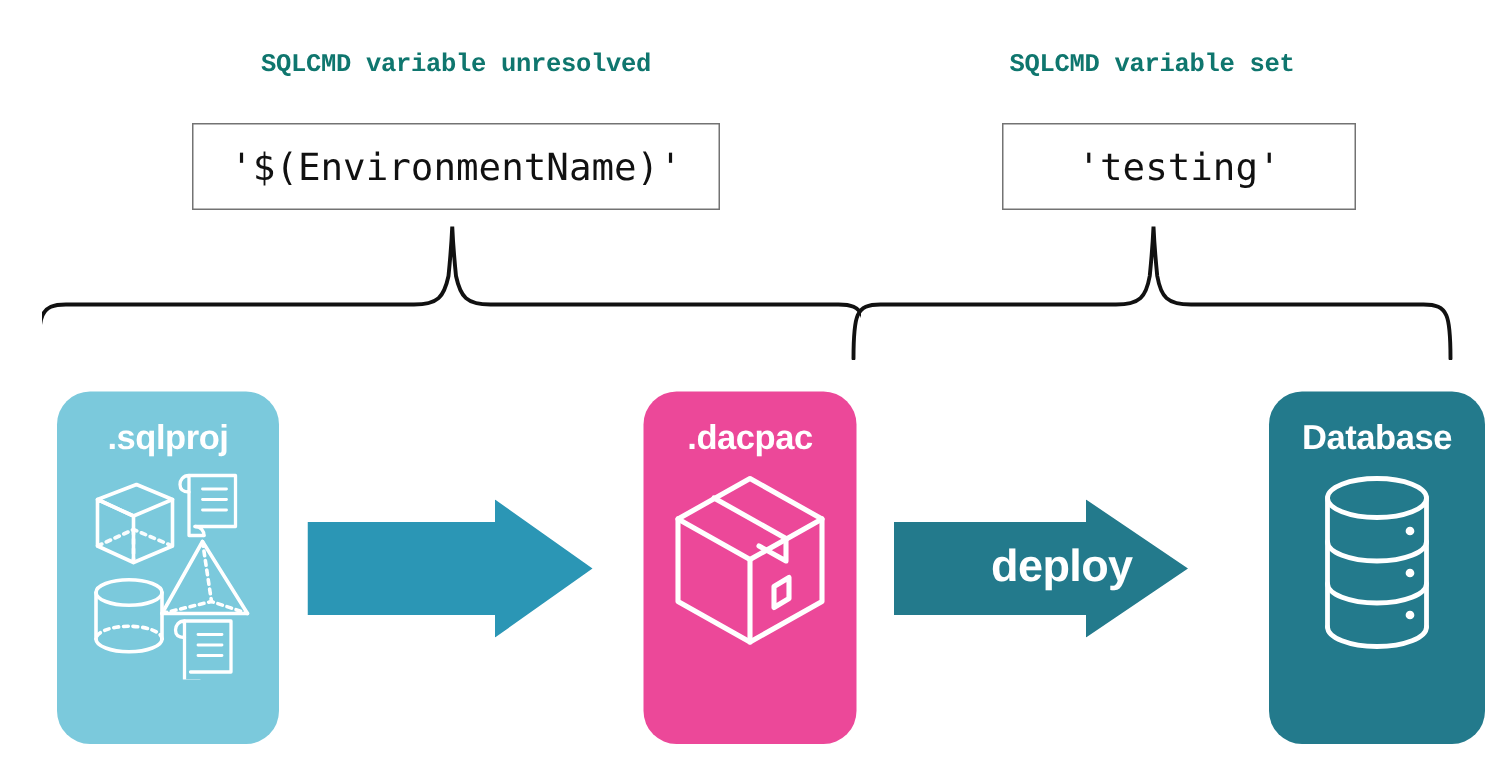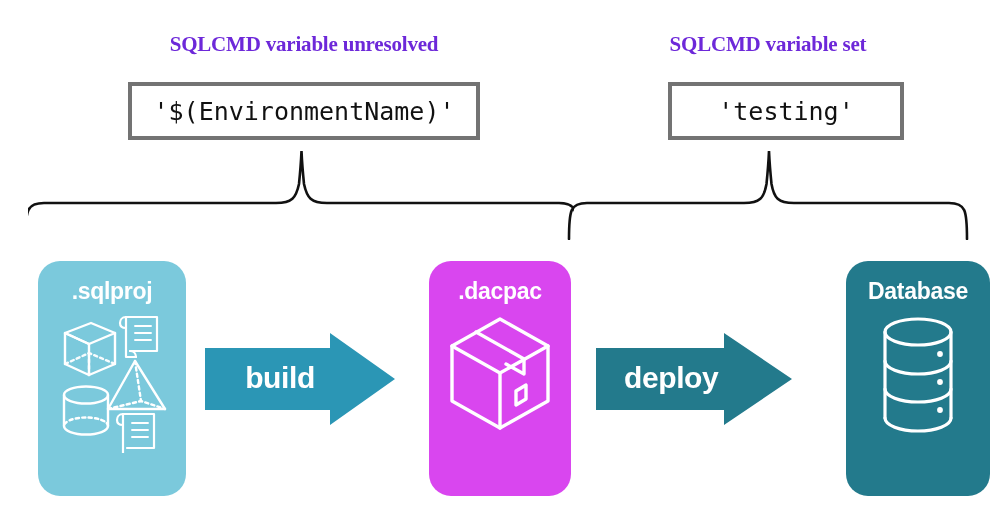--- a/index.html
+++ b/index.html
@@ -16,38 +16,38 @@
     position: relative;
     width: 1000px;
     height: 522px;
     background: #ffffff;
     overflow: hidden;
   }
 
   
   .heading {
     position: absolute;
-    font-family: Liberation Serif, serif;
+    font-family: Liberation Mono, monospace;
     font-weight: bold;
-    font-size: 21px;
+    font-size: 17px;
     letter-spacing: -0.2px;
-    color: #6d28d9;
+    color: #0f766e;
     text-align: center;
     white-space: nowrap;
     line-height: 26px;
   }
   #heading-left  { left: 0px;   top: 31px; width: 608px; }
   #heading-right { left: 568px; top: 31px; width: 400px; }
 
   
   .codebox {
     position: absolute;
     box-sizing: border-box;
     background: #ffffff;
-    border: 4px solid #737373;
+    border: 1px solid #737373;
     display: flex;
     align-items: center;
     justify-content: center;
     font-family: "DejaVu Sans Mono", "Liberation Mono", monospace;
     font-size: 25px;
     color: #111111;
     letter-spacing: 0px;
     white-space: nowrap;
   }
   #codebox-left  { left: 128px; top: 82px;  width: 352px; height: 58px; }
@@ -86,41 +86,41 @@
   .card-art {
     position: absolute;
     top: 52px;
     left: 0;
     right: 0;
     display: flex;
     align-items: center;
     justify-content: center;
   }
   #card-sqlproj  { left: 38px;  width: 148px; background: #7BC9DC; }
-  #card-dacpac   { left: 429px; width: 142px; background: #d946ef; }
+  #card-dacpac   { left: 429px; width: 142px; background: #ec4899; }
   #card-database { left: 820px; width: 144px; background: #237A8C; margin-left: 26px; }
 
   
   .arrow {
     position: absolute;
     top: 333px;
   }
   .arrow-label {
     position: absolute;
     font-family: "Liberation Sans", sans-serif;
     font-weight: bold;
     font-size: 30px;
     color: #ffffff;
     letter-spacing: -0.4px;
     white-space: nowrap;
   }
   #arrow-build   { left: 205px; }
   #arrow-deploy  { left: 596px; }
   #arrow-build-label  { left: 205px; top: 361px; width: 150px; text-align: center; }
-  #arrow-deploy-label { left: 624px; top: 361px; width: 155px; text-align: left; }
+  #arrow-deploy-label { left: 600px; top: 361px; width: 155px; text-align: right; }
 </style>
 </head>
 <body>
 
 <div id="stage">
 
   <div class="heading" id="heading-left">SQLCMD variable unresolved</div>
 
   <div class="heading" id="heading-right">SQLCMD variable set</div>
 
@@ -219,21 +219,20 @@
         </g>
       </svg>
     </div>
   </div>
 
   <div class="arrow" id="arrow-build">
     <svg width="192" height="92" viewBox="0 0 192 92" xmlns="http://www.w3.org/2000/svg">
       <path d="M0 15 L125 15 L125 0 L190 46 L125 92 L125 77 L0 77 Z" fill="#2B96B5"></path>
     </svg>
   </div>
-  <div class="arrow-label" id="arrow-build-label">build</div>
 
   <div class="arrow" id="arrow-deploy">
     <svg width="198" height="92" viewBox="0 0 198 92" xmlns="http://www.w3.org/2000/svg">
       <path d="M0 15 L128 15 L128 0 L196 46 L128 92 L128 77 L0 77 Z" fill="#237A8C"></path>
     </svg>
   </div>
   <div class="arrow-label" id="arrow-deploy-label">deploy</div>
 
 </div>
 

